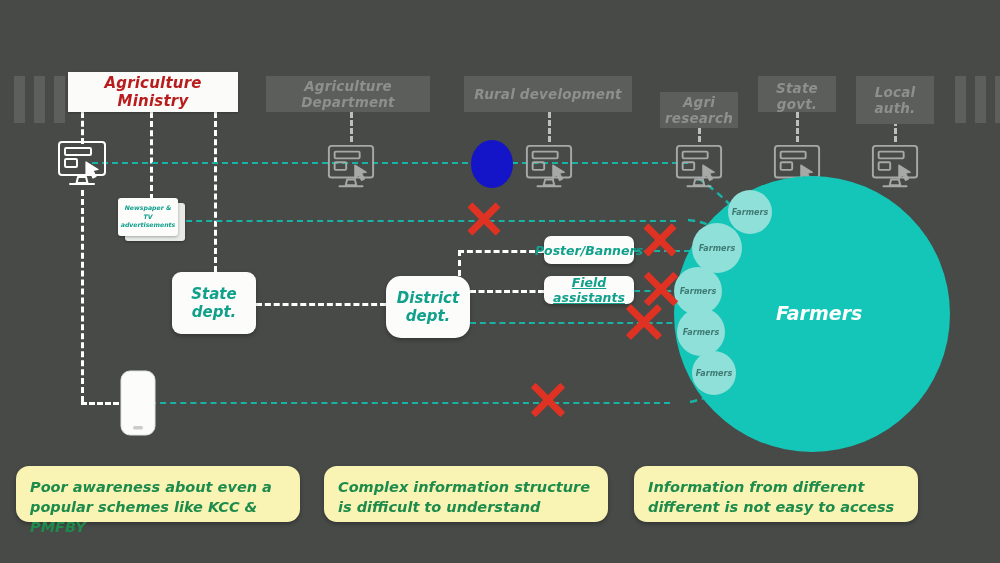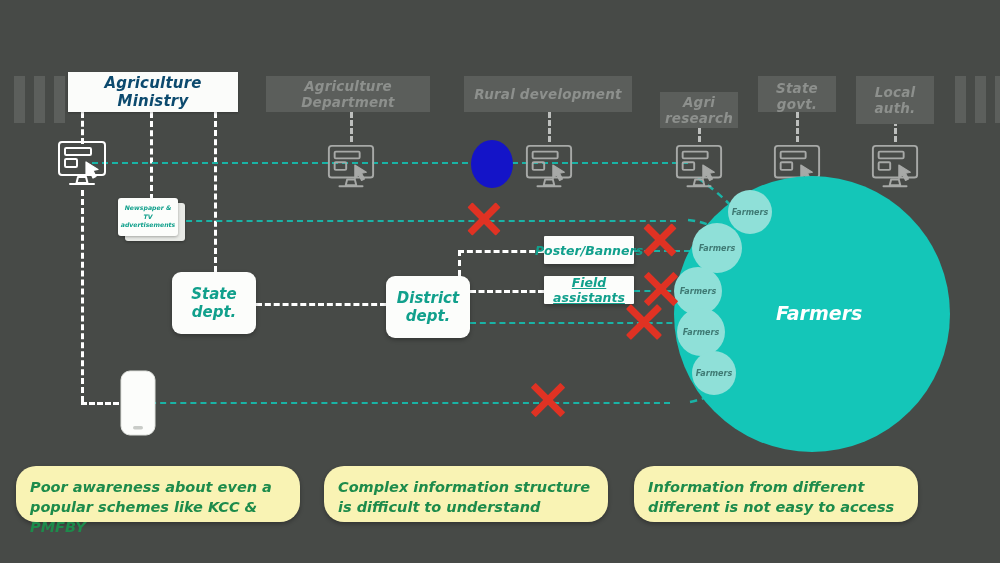--- a/index.html
+++ b/index.html
@@ -17,42 +17,42 @@
 
   
   .hdr{
     position:absolute;
     display:flex;align-items:center;justify-content:center;
     font-style:italic;font-weight:bold;
     letter-spacing:.2px;
     text-align:center;
   }
   .hdr.active{
-    background:#fbfcfa;color:#0c4a6e;
+    background:#fbfcfa;color:#b91c1c;
     font-size:15px;
     box-shadow:0 1px 2px rgba(0,0,0,.25);
   }
   .hdr.muted{
     background:#5b5e5b;color:#8d908d;
     font-size:13.5px;
   }
 
   
   .node{
     position:absolute;
     background:#fcfdfb;
     border-radius:9px;
     display:flex;align-items:center;justify-content:center;
     color:#11a08c;
     font-style:italic;font-weight:bold;
     box-shadow:0 2px 4px rgba(0,0,0,.28);
     text-align:center;
   }
   .node.big{font-size:15px;}
-  .node.small{font-size:12.5px;border-radius:1px;}
+  .node.small{font-size:12.5px;border-radius:7px;}
 
   
   .note-wrap{position:absolute;}
   .note-back{
     position:absolute;left:7px;top:5px;
     width:60px;height:38px;
     background:#e8eae6;border-radius:3px;
     box-shadow:0 1px 3px rgba(0,0,0,.3);
   }
   .note-front{
@@ -102,21 +102,21 @@
   
   #cursor-blob{
     position:absolute;
     background:#1414c8;border-radius:50%;
   }
 
   
   .caption{
     position:absolute;
     background:#f9f3b4;
-    border-radius:20px;
+    border-radius:13px;
     color:#1d8b4b;
     font-style:italic;font-weight:bold;
     font-size:14.5px;line-height:1.38;
     padding:11px 14px;
     box-sizing:border-box;
     box-shadow:0 2px 4px rgba(0,0,0,.3);
   }
 
   
   .mon{position:absolute;}
@@ -286,21 +286,21 @@
       </div>
       <div class="hdr muted" style="left: 856px; top: 76px; width: 78px; height: 48px;">
         <span>Local auth.</span>
       </div>
     </div>
 
   <div id="nodes">
       <div class="node big" style="left: 172px; top: 272px; width: 84px; height: 62px;">
         <span>State dept.</span>
       </div>
-      <div class="node big" style="left: 386px; top: 276px; width: 84px; height: 62px;">
+      <div class="node big" style="left: 386px; top: 276px; width: 84px; height: 62px; border-radius: 15px;">
         <span>District dept.</span>
       </div>
       <div class="node small" style="left: 544px; top: 236px; width: 90px; height: 28px;">
         <span>Poster/Banners</span>
       </div>
       <div class="node small" style="left: 544px; top: 276px; width: 90px; height: 28px; text-decoration: underline;">
         <span>Field assistants</span>
       </div>
     </div>
 

